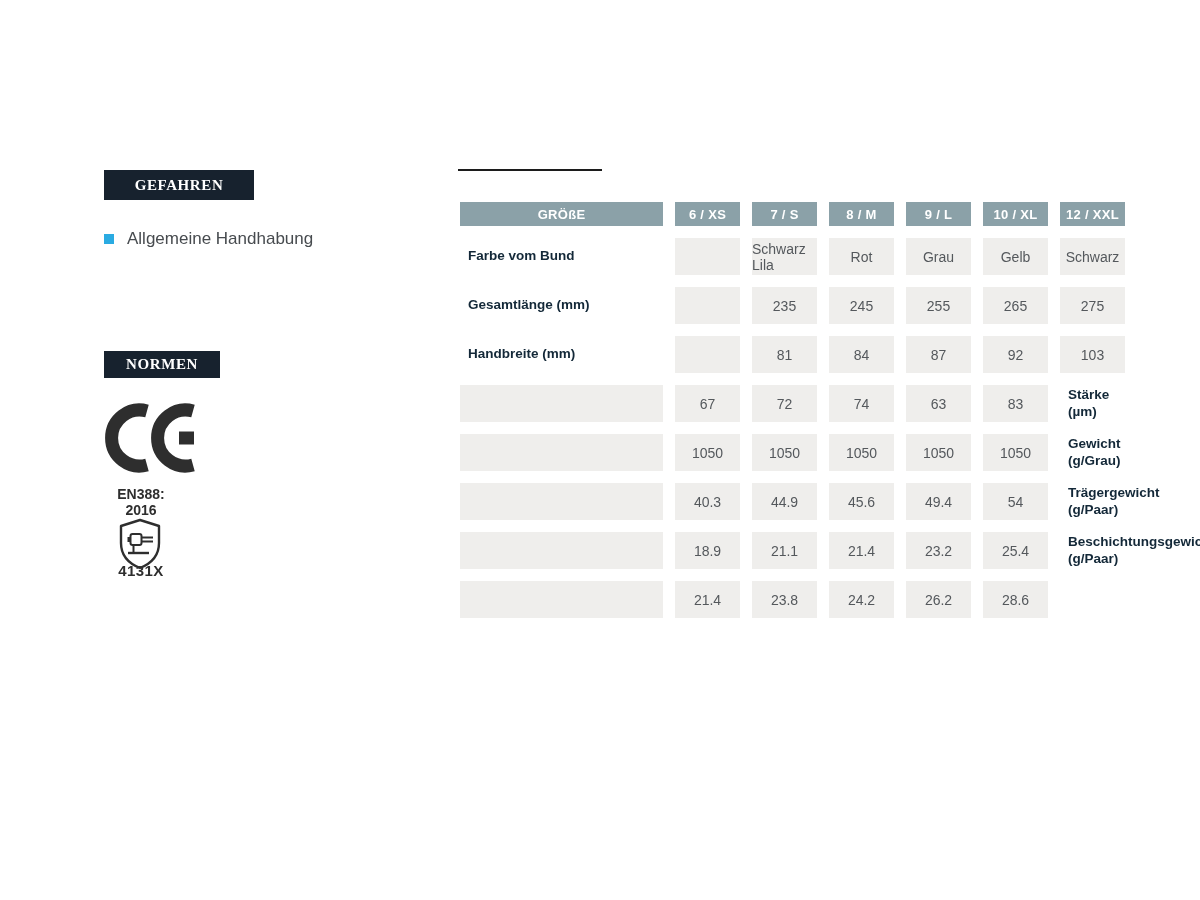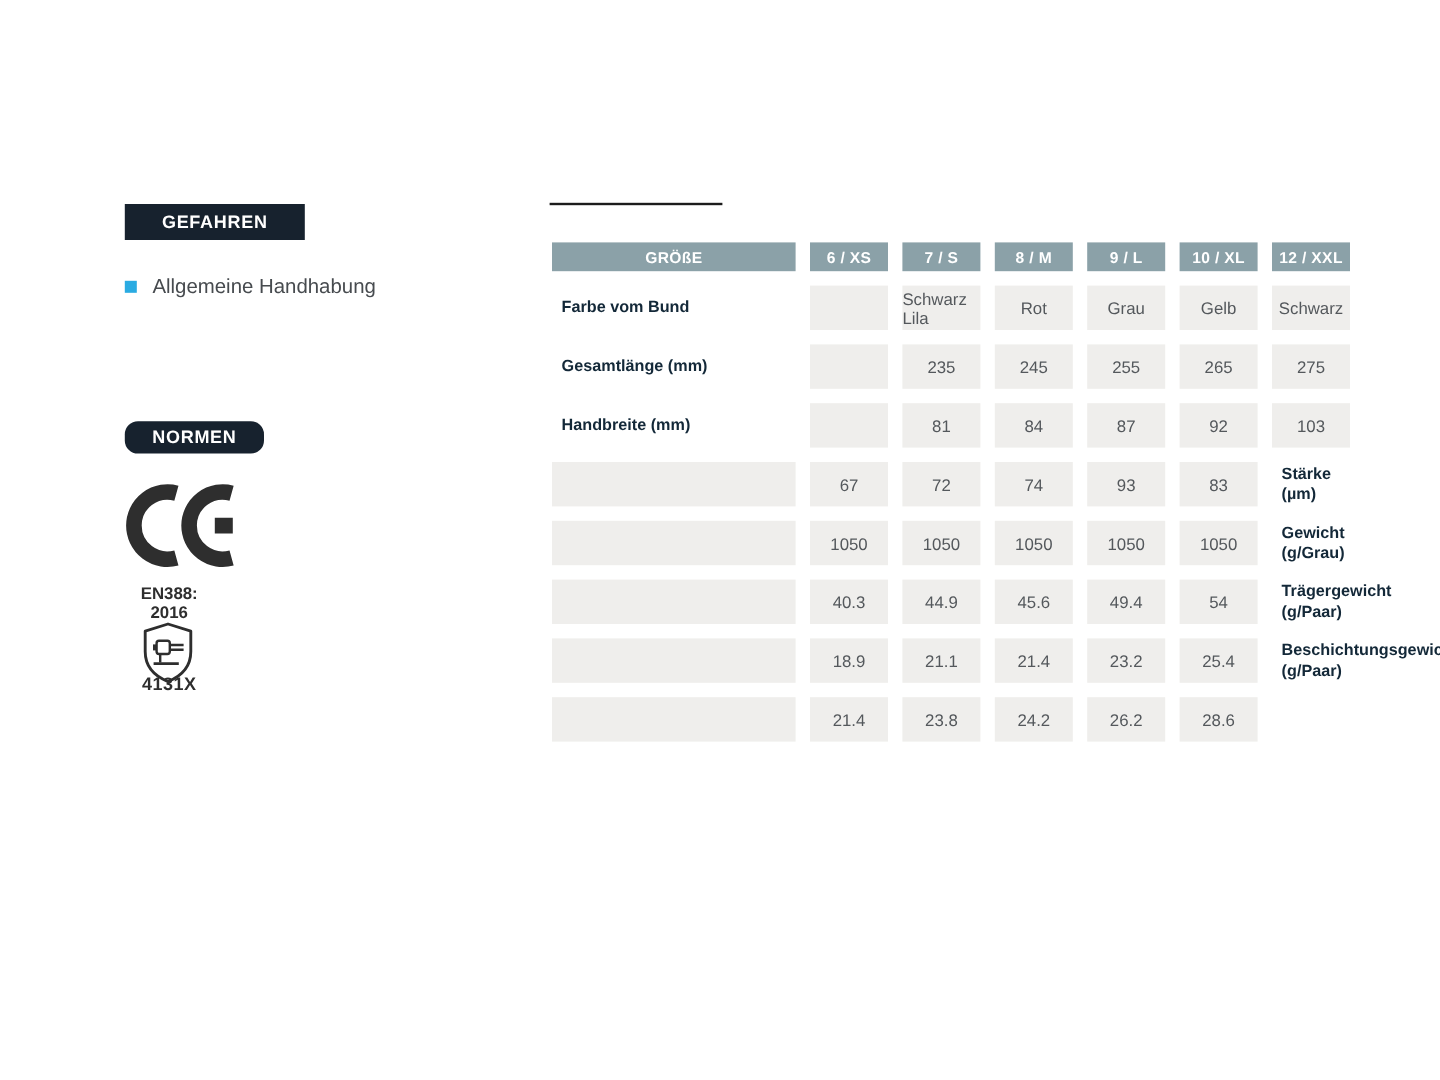--- a/index.html
+++ b/index.html
@@ -3,24 +3,24 @@
 <meta charset="utf-8">
 <style>
   html,body{margin:0;padding:0;background:#ffffff;}
   .canvas{
     position:relative;width:1200px;height:900px;background:#ffffff;overflow:hidden;
     font-family:"Liberation Sans", sans-serif;
   }
   
   .hdr-box{
     position:absolute;background:#17222e;color:#ffffff;font-weight:bold;
-    font-size:15px;letter-spacing:.6px;display:flex;align-items:center;justify-content:center;
+    font-size:15px;letter-spacing:.6px;display:flex;align-items:center;justify-content:center;font-family:Liberation Serif, serif;
   }
   .gefahren{left:104px;top:170px;width:150px;height:30px;}
-  .normen{left:104px;top:351px;width:116px;height:27px;border-radius:11px;}
+  .normen{left:104px;top:351px;width:116px;height:27px;}
   .hazard-item{position:absolute;left:104px;top:229px;display:flex;align-items:center;}
   .bullet{width:10px;height:10px;background:#2aabe2;display:inline-block;flex:0 0 auto;}
   .hazard-text{margin-left:13px;font-size:17px;color:#474b4f;}
   .ce{position:absolute;left:105px;top:402px;}
   .en388{
     position:absolute;left:104px;top:486px;width:74px;text-align:center;
     font-weight:bold;font-size:14px;line-height:1.15;color:#2e2e2e;
   }
   .shield{position:absolute;left:116px;top:518px;}
   .rating{
@@ -120,21 +120,21 @@
     <div class="cell">81</div>
     <div class="cell">84</div>
     <div class="cell">87</div>
     <div class="cell">92</div>
     <div class="cell">103</div>
 
     <div class="cell"></div>
     <div class="cell">67</div>
     <div class="cell">72</div>
     <div class="cell">74</div>
-    <div class="cell">93</div>
+    <div class="cell">63</div>
     <div class="cell">83</div>
 
     <div class="row-label">Stärke (µm)</div>
     <div class="cell"></div>
     <div class="cell">1050</div>
     <div class="cell">1050</div>
     <div class="cell">1050</div>
     <div class="cell">1050</div>
     <div class="cell">1050</div>
 

